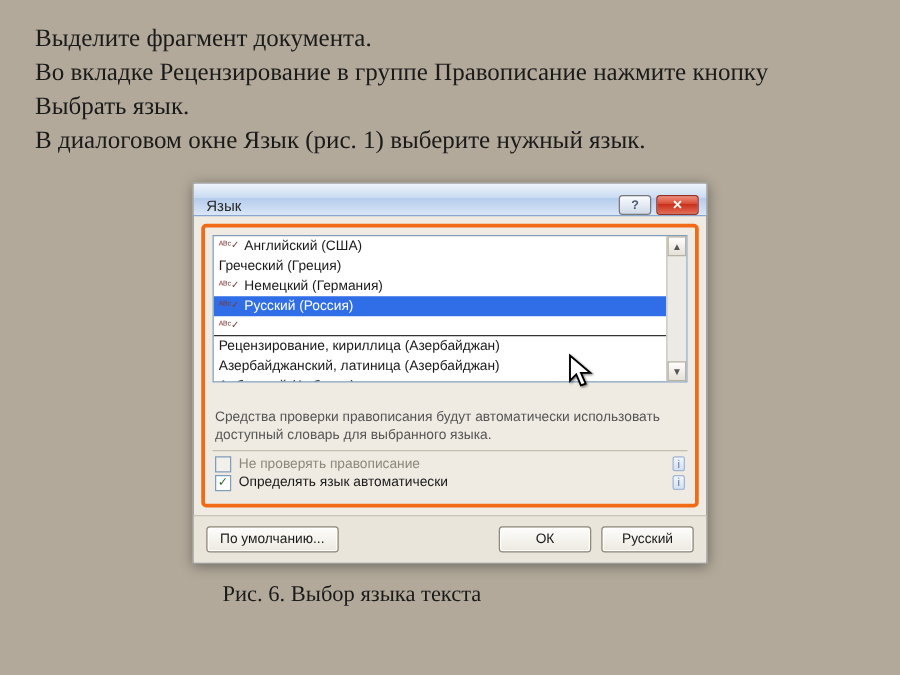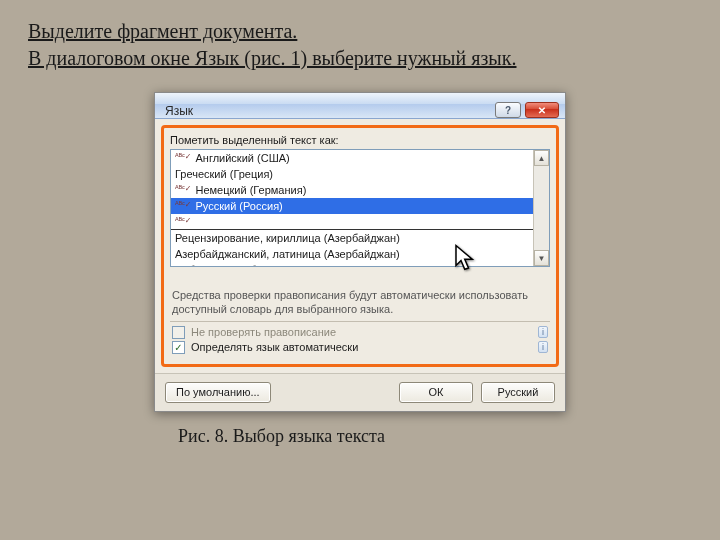--- a/index.html
+++ b/index.html
@@ -7,21 +7,21 @@
     margin: 0;
     width: 720px;
     height: 540px;
     background: #b2a99a;
     font-family: "Times New Roman", serif;
     font-size: 20px;
     color: #1a1a1a;
     padding: 18px 28px 0 28px;
     position: relative;
   }
-  .instructions { line-height: 1.35; text-decoration: underline; }
+  .instructions { line-height: 1.35; }
 
   .figure-wrap {
     margin-top: 20px;
     display: flex;
     justify-content: center;
   }
 
   .dialog {
     width: 412px;
     font-family: Tahoma, Verdana, sans-serif;
@@ -168,36 +168,36 @@
     padding-left: 150px;
     font-family: "Times New Roman", serif;
     font-size: 18px;
   }
 </style>
 </head>
 <body>
 
 <div class="instructions">
   <div>Выделите фрагмент документа.</div>
+  <div>Во вкладке Рецензирование в группе Правописание нажмите кнопку Выбрать язык.</div>
   <div> В диалоговом окне Язык (рис. 1) выберите нужный язык.</div>
 </div>
 
 <div class="figure-wrap">
   <div class="dialog">
 
     <div class="titlebar">
       <span class="title">Язык</span>
       <div class="winbtn">?</div>
       <div class="winbtn close">
         <span>✕</span>
       </div>
     </div>
 
     <div class="highlight-frame">
-      <div class="section-label">Пометить выделенный текст как:</div>
 
       <div class="listbox">
         <div class="list-items" id="lang-list">
             <div class="row">
               <span class="abc">ᴬᴮᶜ✓</span>
               <span>Английский (США)</span>
             </div>
             <div class="row">
               <span>Греческий (Греция)</span>
             </div>
@@ -253,13 +253,13 @@
     <div class="button-bar">
       <div class="btn wide">По умолчанию...</div>
       <div class="spacer"></div>
       <div class="btn">ОК</div>
       <div class="btn">Русский</div>
     </div>
 
   </div>
 </div>
 
-<div class="caption">Рис. 8. Выбор языка текста</div>
+<div class="caption">Рис. 6. Выбор языка текста</div>
 
 </body></html>

